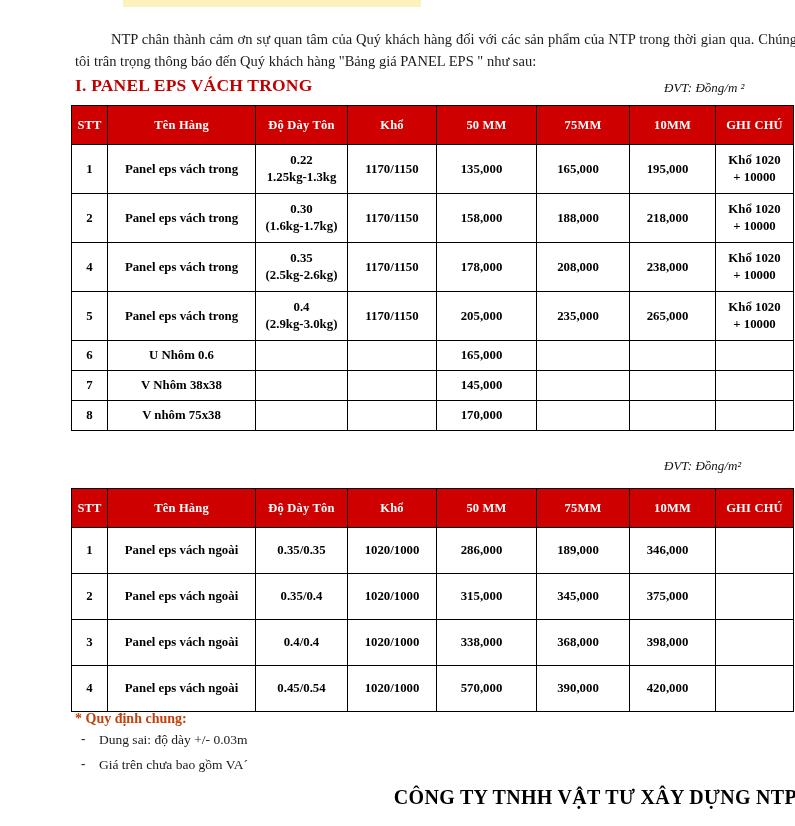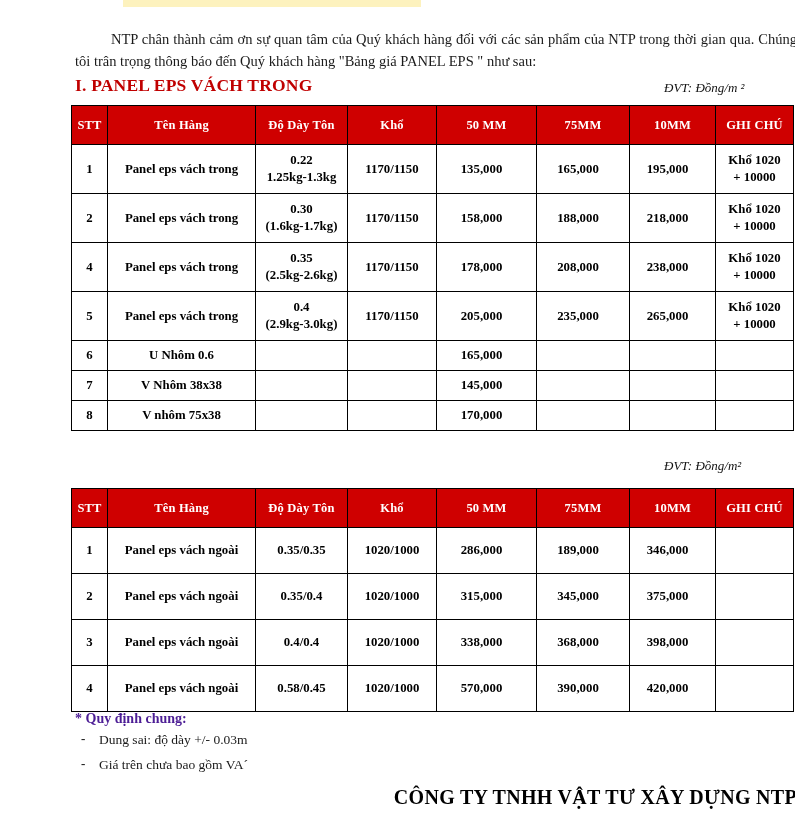--- a/index.html
+++ b/index.html
@@ -116,21 +116,21 @@
   .notes {
     position: absolute;
     left: 40px;
     top: 711px;
     width: 420px;
   }
   .notes-title {
     font-weight: bold;
     font-size: 14px;
     margin: 0 0 4px 0;
-    color: #4c1d95;
+    color: #c2410c;
   }
   .note-line {
     font-size: 13.5px;
     color: #1a1a1a;
     margin: 0 0 7px 0;
     padding-left: 24px;
     position: relative;
     line-height: 1.35;
   }
   .note-line .dash {
@@ -338,21 +338,21 @@
         <td class="c-thick">0.4/0.4</td>
         <td class="c-size">1020/1000</td>
         <td class="c-price">338,000</td>
         <td class="c-price">368,000</td>
         <td class="c-price">398,000</td>
         <td class="c-note"></td>
       </tr>
       <tr class="row-mid">
         <td class="c-stt">4</td>
         <td class="c-name">Panel eps vách ngoài</td>
-        <td class="c-thick">0.58/0.45</td>
+        <td class="c-thick">0.45/0.54</td>
         <td class="c-size">1020/1000</td>
         <td class="c-price">570,000</td>
         <td class="c-price">390,000</td>
         <td class="c-price">420,000</td>
         <td class="c-note"></td>
       </tr>
     </tbody>
   </table>
 
   <div class="notes">

